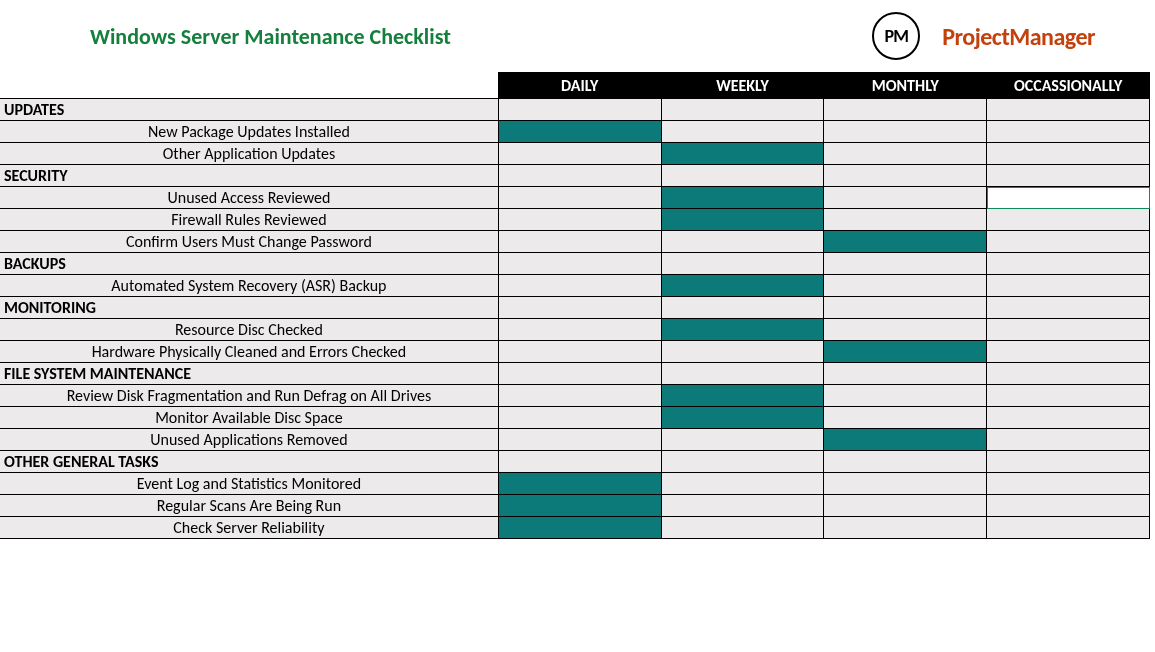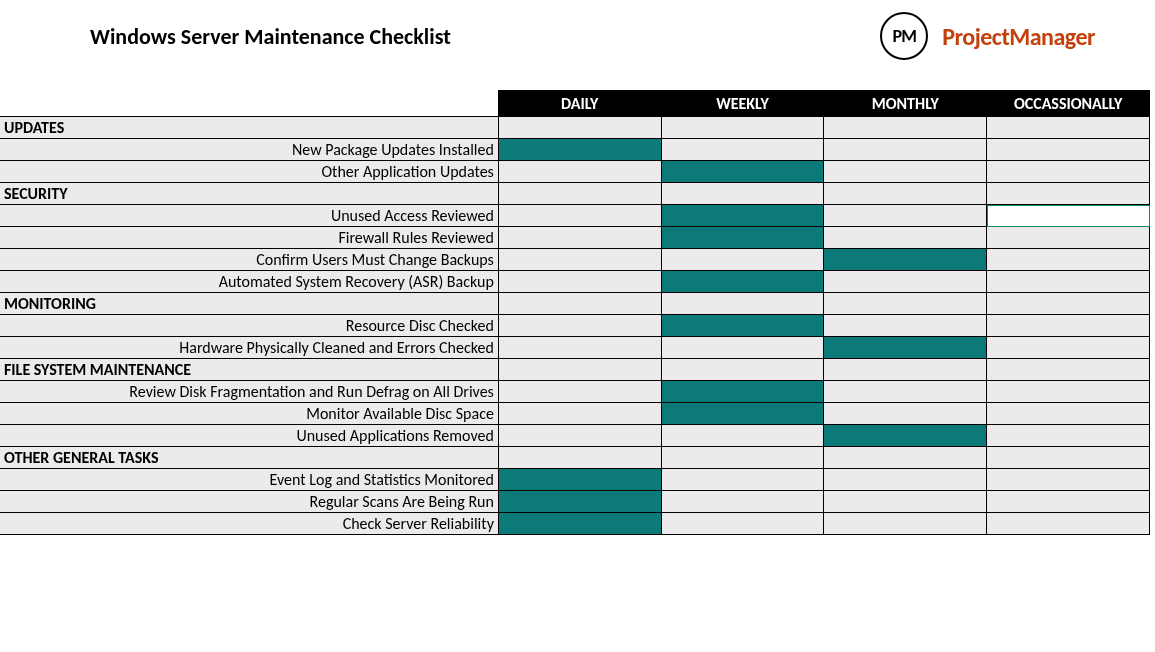--- a/index.html
+++ b/index.html
@@ -12,26 +12,26 @@
   .header {
     display: flex;
     justify-content: space-between;
     align-items: center;
     padding: 8px 60px 8px 90px;
     height: 56px;
   }
   .title {
     font-size: 22px;
     font-weight: bold;
-    color: #000000;
+    color: #15803d;
   }
   .brand {
     display: flex;
     align-items: center;
-    gap: 14px;
+    gap: 22px;
   }
   .brand-logo {
     width: 44px;
     height: 44px;
     border: 2.5px solid #000;
     border-radius: 50%;
     display: flex;
     align-items: center;
     justify-content: center;
     font-weight: bold;
@@ -41,21 +41,20 @@
   .brand-text {
     font-size: 24px;
     font-weight: bold;
     color: #c2410c;
     letter-spacing: -0.5px;
   }
   table {
     border-collapse: collapse;
     width: 1150px;
     margin-left: 0;
-    margin-top: 18px;
   }
   th, td {
     border: 1px solid #000;
     height: 22px;
     box-sizing: border-box;
     padding: 0 4px;
     font-size: 16px;
     vertical-align: middle;
   }
   td:first-child, th:first-child {
@@ -74,21 +73,21 @@
     border-left: none;
   }
   tbody td {
     background: #eceaea;
   }
   tbody tr.section td:first-child{
     font-weight: bold;
     text-align: left;
   }
   tbody tr.item td:first-child{
-    text-align: right;
+    text-align: center;
   }
   td.filled {
     background: #0c7a79 !important;
   }
   td.highlight {
     background: #fff !important;
     outline: 1.5px solid #0c8a5a;
     outline-offset: -1px;
   }
   col.task-col { width: 496px; }
@@ -159,24 +158,31 @@
         <td class="highlight"></td>
       </tr>
       <tr class="item">
         <td>Firewall Rules Reviewed</td>
         <td></td>
         <td class="filled"></td>
         <td></td>
         <td></td>
       </tr>
       <tr class="item">
-        <td>Confirm Users Must Change Backups</td>
-        <td></td>
-        <td></td>
-        <td class="filled"></td>
+        <td>Confirm Users Must Change Password</td>
+        <td></td>
+        <td></td>
+        <td class="filled"></td>
+        <td></td>
+      </tr>
+      <tr class="section">
+        <td>BACKUPS</td>
+        <td></td>
+        <td></td>
+        <td></td>
         <td></td>
       </tr>
       <tr class="item">
         <td>Automated System Recovery (ASR) Backup</td>
         <td></td>
         <td class="filled"></td>
         <td></td>
         <td></td>
       </tr>
       <tr class="section">

